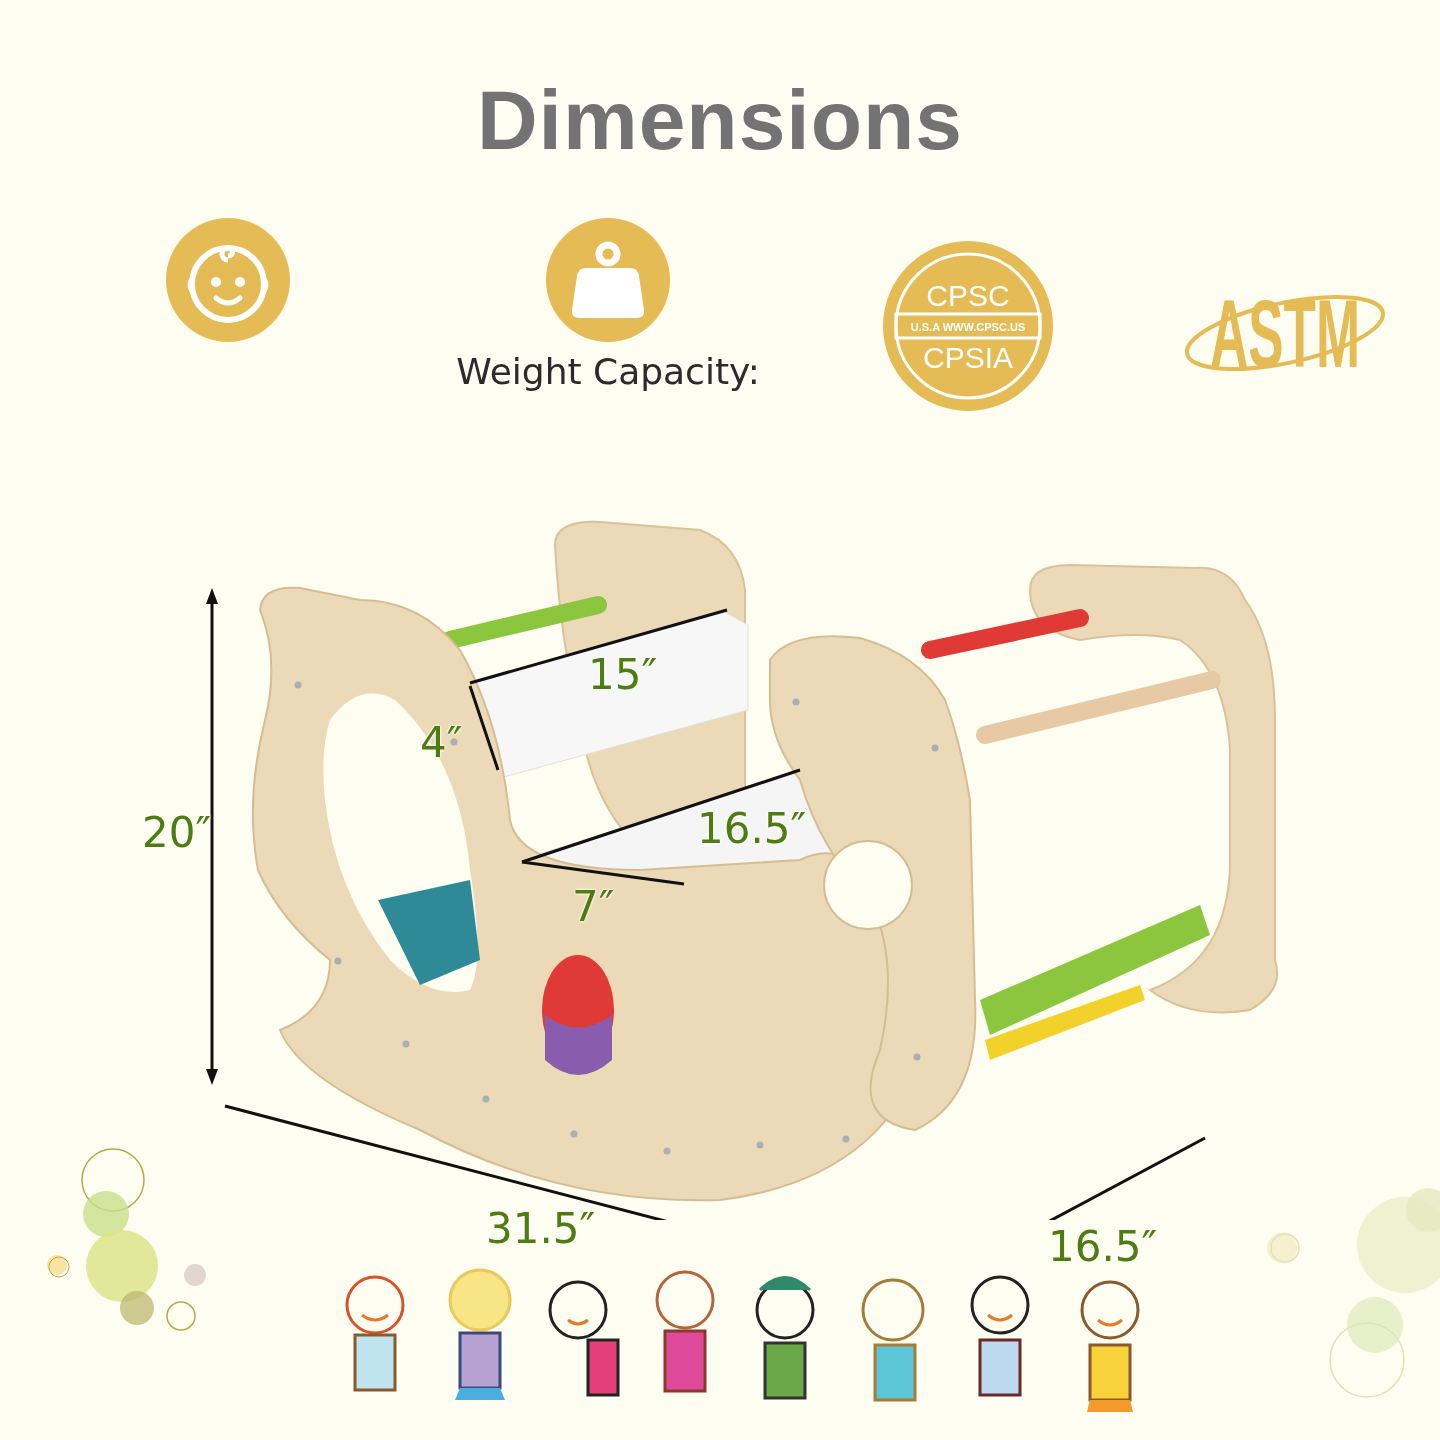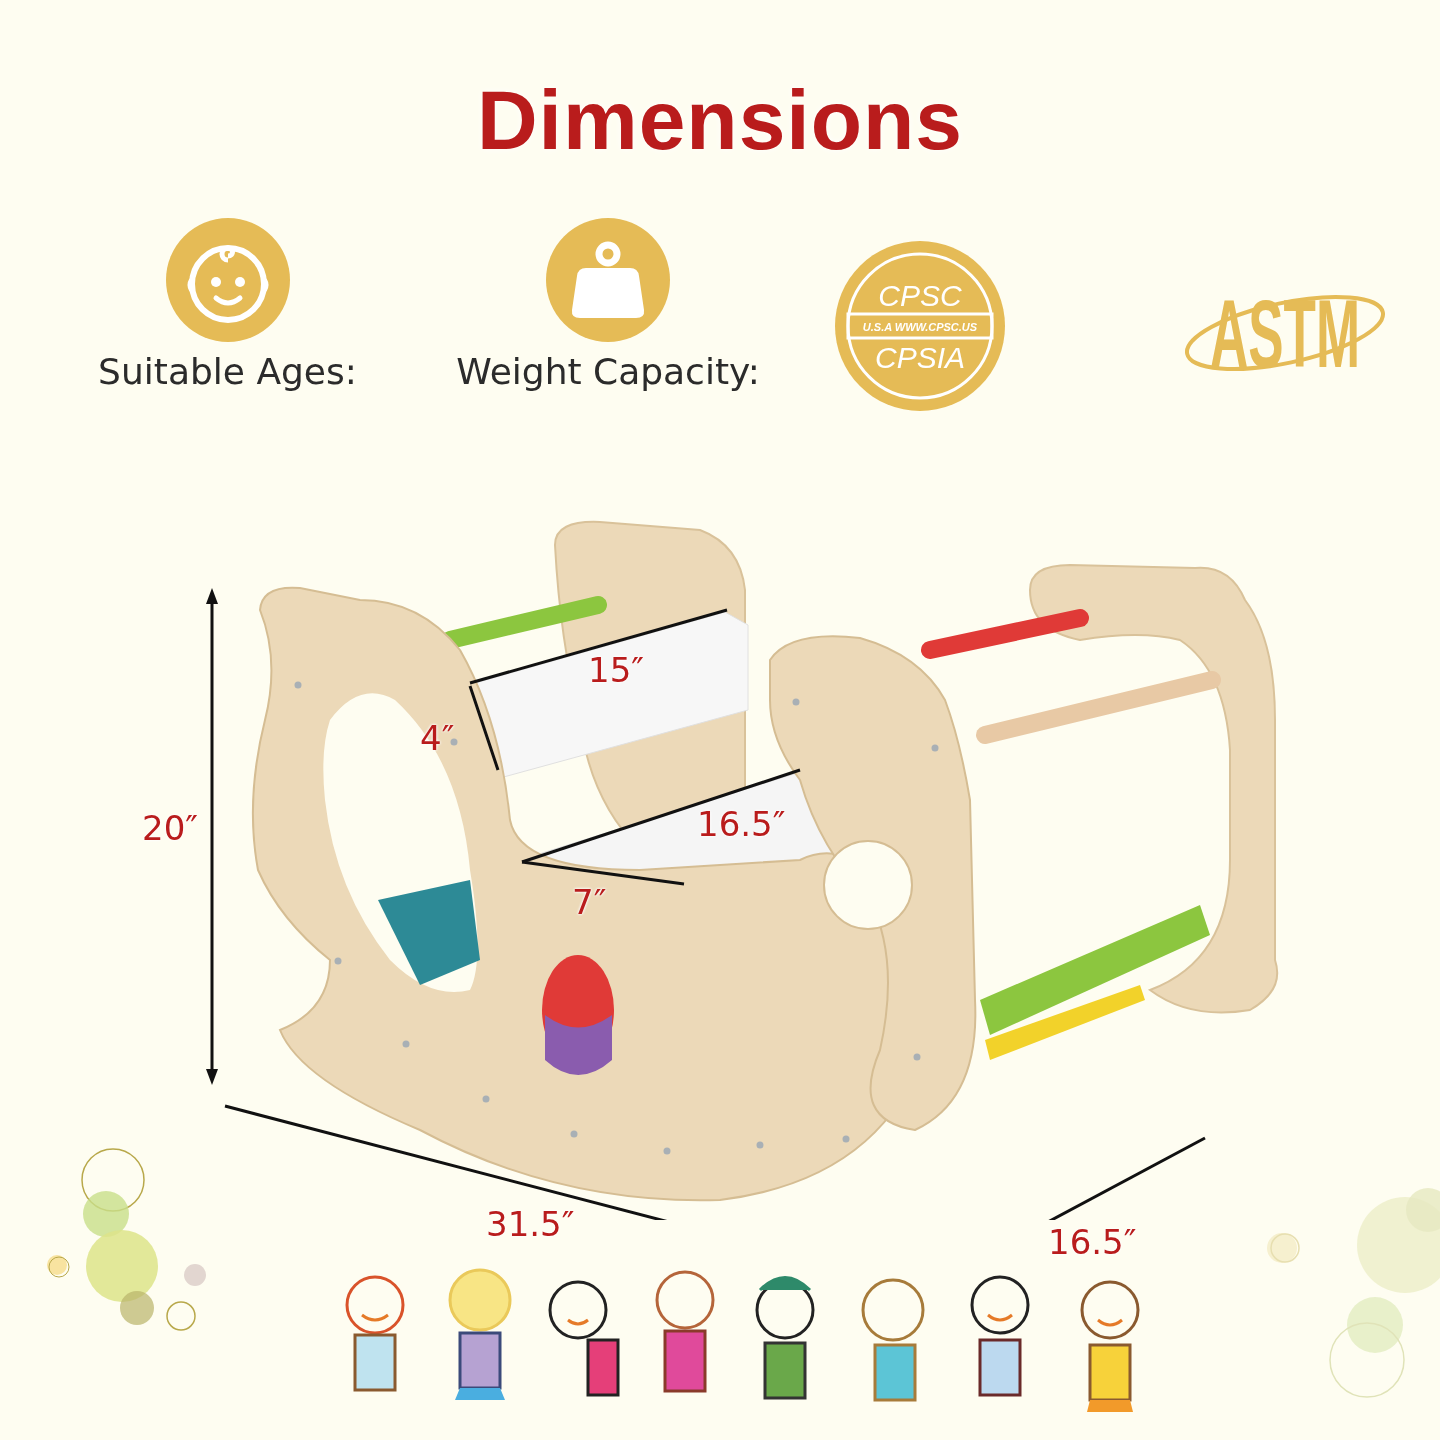--- a/index.html
+++ b/index.html
@@ -5,37 +5,37 @@
   html, body { margin: 0; padding: 0; }
   body {
     width: 1440px; height: 1440px; overflow: hidden;
     background: #fefdf1;
     font-family: "Liberation Sans", sans-serif;
     position: relative;
   }
   .title {
     position: absolute; left: 0; width: 1440px; top: 72px;
     text-align: center; font-size: 84px; font-weight: bold;
-    color: #b91c1c; letter-spacing: 1px;
+    color: #737373; letter-spacing: 1px;
     text-shadow: 0 0 6px #ffffff;
   }
   .feature { position: absolute; text-align: center; }
   .feature .circle {
     width: 124px; height: 124px; border-radius: 50%;
     background: #e5bb56; margin: 0 auto; position: relative;
   }
   .feature .label {
     font-family: "DejaVu Sans", sans-serif;
     font-size: 36px; line-height: 44px; color: #2b2b2b; margin-top: 8px;
     font-weight: normal;
   }
   .badge { position: absolute; }
   .dim {
     position: absolute; font-family: "DejaVu Sans", sans-serif;
-    font-size: 34px; color: #b91c1c;
+    font-size: 42px; color: #4d7c0f;
     text-shadow: 0 0 3px #fff, 0 0 3px #fff;
   }
   svg { display: block; }
 </style>
 </head>
 <body>
 
 <div class="title">Dimensions</div>
 
 <div class="feature" style="left:70px; top:218px; width:315px;">
@@ -44,37 +44,36 @@
       <circle cx="62" cy="66" r="36" fill="none" stroke="#fff" stroke-width="6"></circle>
       <path d="M26 62 a6 8 0 0 0 0 10" fill="none" stroke="#fff" stroke-width="6"></path>
       <path d="M98 62 a6 8 0 0 1 0 10" fill="none" stroke="#fff" stroke-width="6"></path>
       <path d="M62 42 c-8 0 -8 -12 0 -12 c6 0 6 8 0 8" fill="none" stroke="#fff" stroke-width="5"></path>
       <circle cx="50" cy="64" r="5" fill="#fff"></circle>
       <circle cx="74" cy="64" r="5" fill="#fff"></circle>
       <path d="M50 80 q12 10 24 0" fill="none" stroke="#fff" stroke-width="5" stroke-linecap="round"></path>
     </svg>
   </div>
   <div class="label">
-    <div>Suitable Ages:</div>
   </div>
 </div>
 
 <div class="feature" style="left:438px; top:218px; width:340px;">
   <div class="circle">
     <svg width="124" height="124" viewBox="0 0 124 124">
       <circle cx="62" cy="36" r="9" fill="none" stroke="#fff" stroke-width="7"></circle>
       <path d="M40 50 L84 50 Q92 50 93 58 L98 92 Q99 100 90 100 L34 100 Q25 100 26 92 L31 58 Q32 50 40 50 Z" fill="#fff"></path>
     </svg>
   </div>
   <div class="label">
     <div>Weight Capacity:</div>
   </div>
 </div>
 
-<div class="badge" style="left:834px; top:240px;font-style:italic;">
+<div class="badge" style="left:882px; top:240px;">
   <svg width="172" height="172" viewBox="0 0 172 172">
     <circle cx="86" cy="86" r="85" fill="#e5bb56"></circle>
     <circle cx="86" cy="86" r="72" fill="none" stroke="#fff" stroke-width="3"></circle>
     <rect x="14" y="74" width="144" height="24" fill="none" stroke="#fff" stroke-width="3"></rect>
     <text x="86" y="66" text-anchor="middle" font-family="Liberation Sans, sans-serif" font-size="30" fill="#fff">CPSC</text>
     <text x="86" y="91" text-anchor="middle" font-family="Liberation Sans, sans-serif" font-size="11" font-weight="bold" fill="#fff">U.S.A  WWW.CPSC.US</text>
     <text x="86" y="128" text-anchor="middle" font-family="Liberation Sans, sans-serif" font-size="30" fill="#fff">CPSIA</text>
   </svg>
 </div>
 

